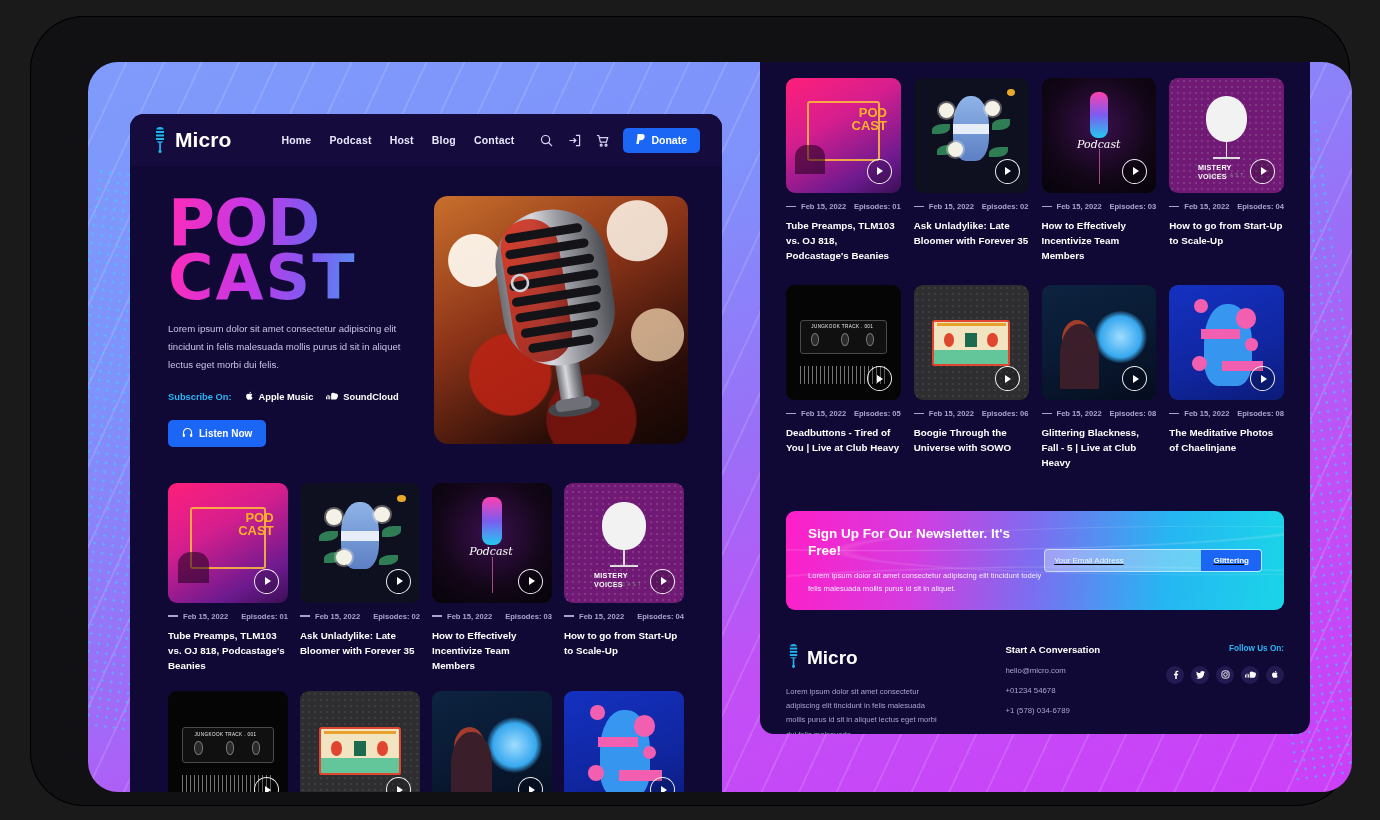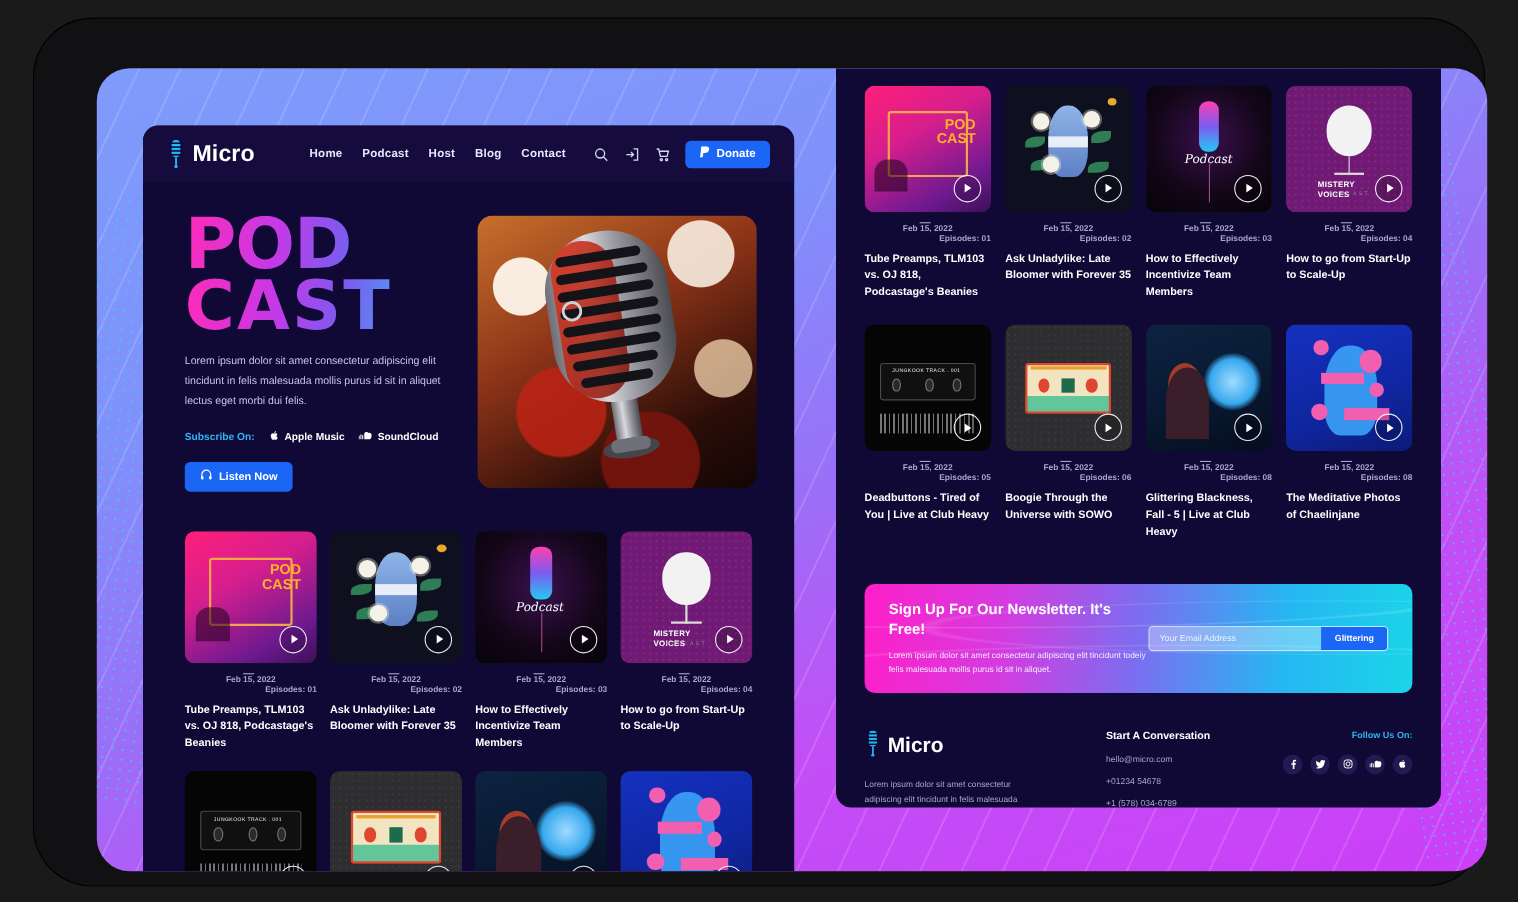--- a/index.html
+++ b/index.html
@@ -105,21 +105,21 @@
     width: 25px; height: 25px; border-radius: 50%;
     border: 1.4px solid rgba(255,255,255,.92);
     display: flex; align-items: center; justify-content: center;
     background: rgba(0,0,0,.18); cursor: pointer;
   }
   .play i {
     width: 0; height: 0; border-left: 6px solid #fff;
     border-top: 4px solid transparent; border-bottom: 4px solid transparent;
     margin-left: 2px; display:block;
   }
-  .meta { display: flex; align-items: center; margin-top: 9px; font-size: 7.6px; color: #a9a3cf; font-weight: 600; flex-direction: column; }
+  .meta { display: flex; align-items: center; margin-top: 9px; font-size: 7.6px; color: #a9a3cf; font-weight: 600; }
   .dash { width: 10px; height: 1.2px; background: #a9a3cf; margin-right: 5px; }
   .meta .eps { margin-left: auto; }
   .ctitle { color: #fff; font-size: 9.8px; font-weight: 700; line-height: 1.55; margin-top: 7px; }
 
   
   .art { position: absolute; inset: 0; }
   .a-pod { background: linear-gradient(150deg,#ff1f7a 0%, #d61e8e 38%, #6d1a8f 78%, #3a0f55 100%); }
   .a-pod .rm { position:absolute; left:18%; top:20%; width:64%; height:52%; border:2px solid rgba(255,190,60,.85); border-radius:3px;}
   .a-pod .tx { position:absolute; right:12%; top:24%; color:#ffb224; font-size:13px; font-weight:800; line-height:1; text-align:right;}
   .a-pod .ppl { position:absolute; left:8%; bottom:16%; width:26%; height:26%; background:rgba(30,0,25,.55); border-radius:40% 40% 0 0;}
@@ -173,21 +173,21 @@
     background:
       radial-gradient(ellipse 180% 60% at 20% 10%, transparent 48%, rgba(255,255,255,.55) 50%, transparent 52%),
       radial-gradient(ellipse 180% 70% at 60% 90%, transparent 46%, rgba(255,255,255,.45) 48%, transparent 50%),
       radial-gradient(ellipse 150% 50% at 85% 40%, transparent 47%, rgba(255,255,255,.4) 49%, transparent 51%);
   }
   .news-l { width: 245px; position: relative; z-index: 2; }
   .news-h { color: #fff; font-size: 13.5px; font-weight: 800; line-height: 1.3; }
   .news-p { color: #f4eaff; font-size: 7.6px; line-height: 1.75; margin-top: 9px; }
   .news-form { margin-left: auto; position: relative; z-index: 2; display: flex;
     width: 226px; height: 23px; border-radius: 4px; overflow: hidden;
-    background: rgba(255,255,255,.32); border: 1px solid rgba(255,255,255,.55); }
+    background: rgba(255,255,255,.32); border: 1px solid rgba(255,255,255,.55); text-decoration: underline; }
   .news-form input { flex: 1; border: none; background: transparent; color: #fff; font-size: 8px;
     padding: 0 9px; outline: none; font-family: "Liberation Sans", sans-serif; }
   .news-form input::placeholder { color: #eaf4ff; }
   .news-form button { border: none; background: #1c66f5; color: #fff; font-size: 8px;
     font-weight: 700; padding: 0 12px; cursor: pointer; }
 
   
   .ftr { display: flex; padding: 34px 26px 0; gap: 20px; }
   .f-about { width: 168px; }
   .f-logo { display: flex; align-items: center; gap: 6px; }

